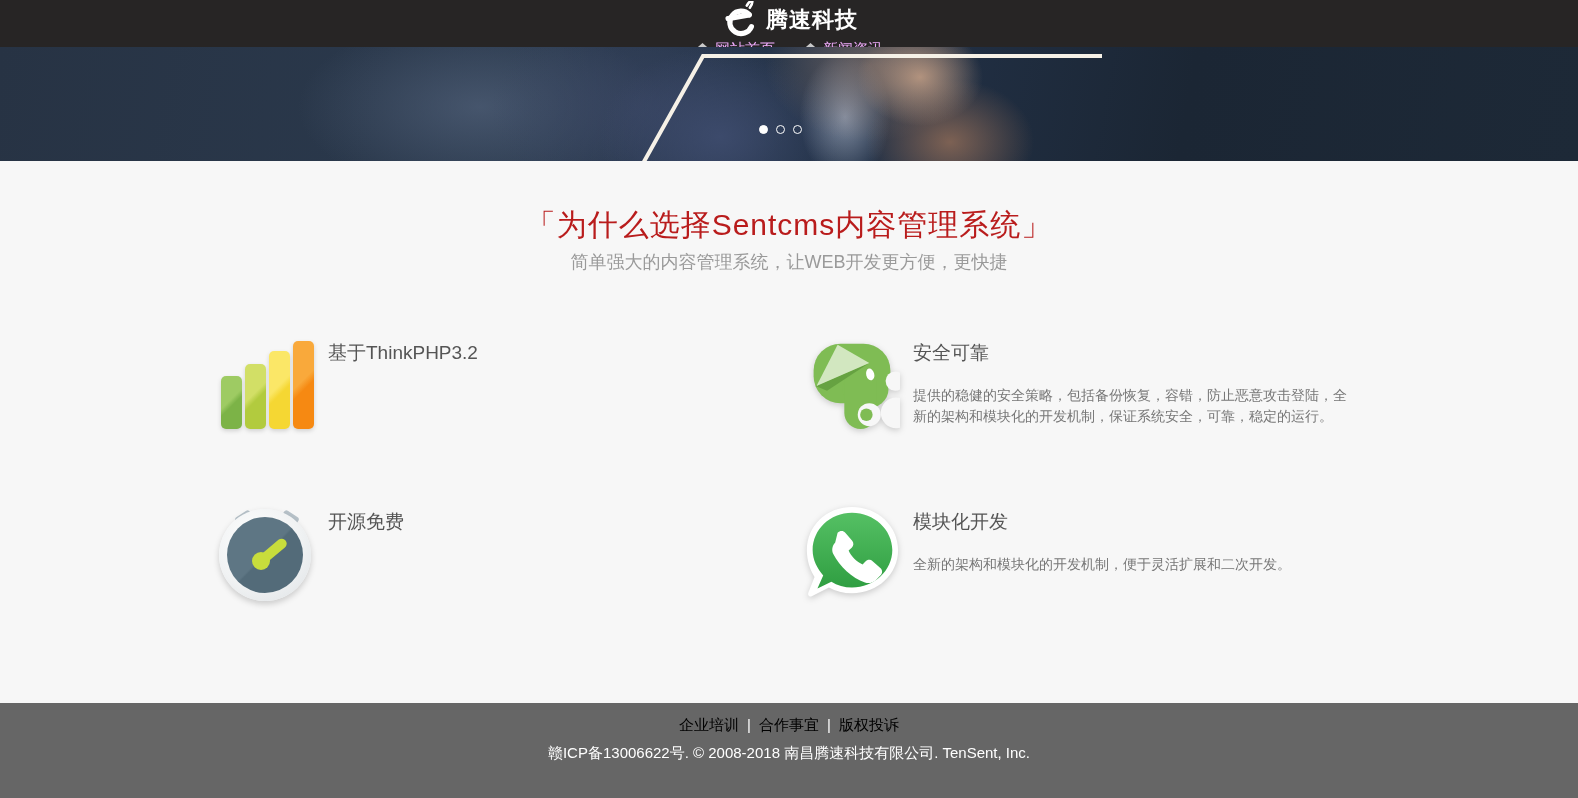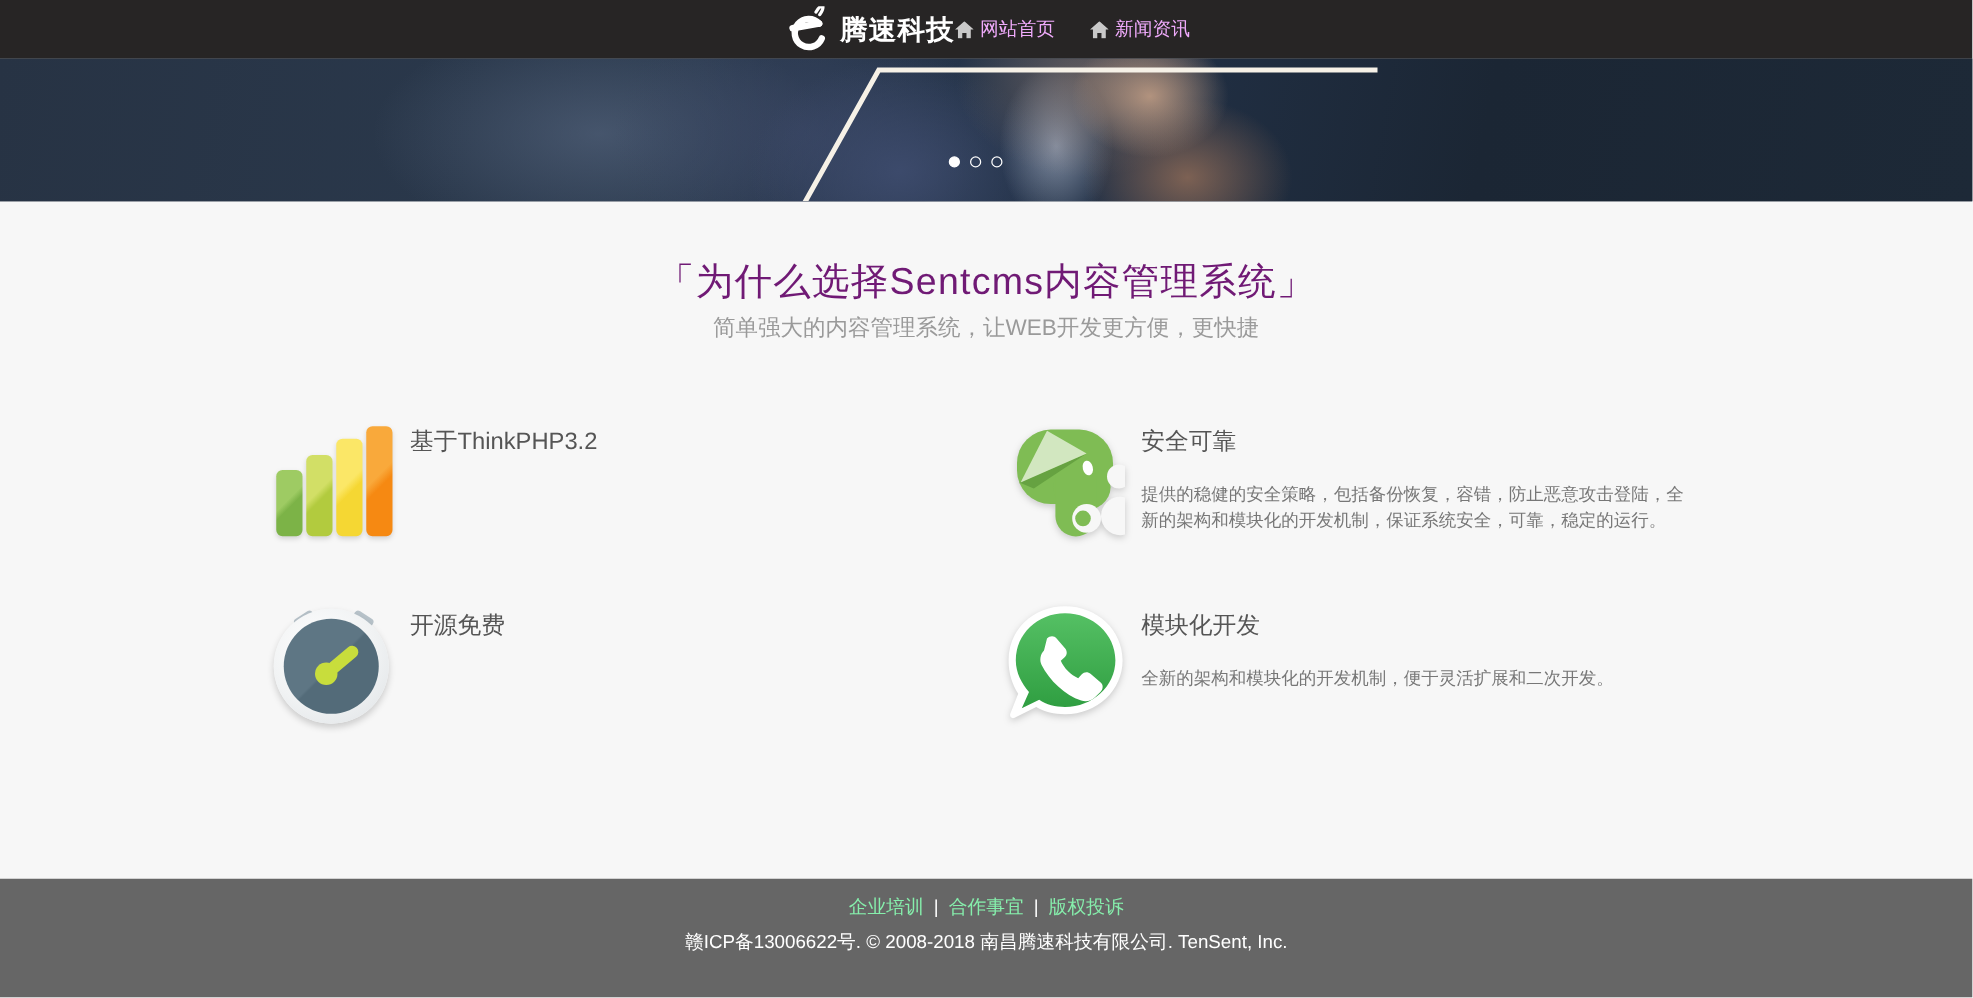--- a/index.html
+++ b/index.html
@@ -6,21 +6,21 @@
   html,body { width:1578px; }
   body {
     font-family:"Liberation Sans","DejaVu Sans",sans-serif;
     background:#f7f7f7;
     width:1578px; height:798px; overflow:hidden;
   }
   .container { width:1170px; margin:0 auto; padding:0 15px; }
 
   
   .topbar { height:47px; background:#272525; }
-  .topbar .container { height:100%; display:flex; align-items:center; justify-content:center; }
+  .topbar .container { height:100%; display:flex; align-items:center; justify-content:space-between;flex-direction:column; }
   .brand { display:flex; align-items:center; gap:6px; cursor:pointer; }
   .brand-mark { width:40px; height:40px; display:flex; align-items:center; justify-content:center; }
   .brand-name { color:#ffffff; font-size:22px; font-weight:bold; letter-spacing:1px; }
   .nav { display:flex; align-items:center; gap:28px; }
   .nav-item { display:flex; align-items:center; gap:5px; color:#f0abfc; font-size:15px; cursor:pointer; text-decoration:none; }
   .nav-item svg { display:block; }
 
   
   .hero {
     position:relative; height:114px; overflow:hidden;
@@ -35,23 +35,23 @@
       radial-gradient(260px 130px at 480px 60px, rgba(92,108,134,0.55), rgba(92,108,134,0) 70%),
       linear-gradient(100deg,#273344 0%,#2b3a4e 35%,#223147 55%,#1b2634 75%,#1d2937 100%);
   }
   .hero-lines { position:absolute; left:0; top:0; pointer-events:none; }
   .hero-dots { position:absolute; left:759px; top:78px; display:flex; gap:8px; }
   .dot { width:9px; height:9px; border-radius:50%; border:1px solid #ffffff; cursor:pointer; }
   .dot.active { background:#ffffff; }
 
   
   .why { height:542px; padding-top:44px; }
-  .why-title { text-align:center; font-size:30px; font-weight:400; color:#701a75; letter-spacing:1px; }
+  .why-title { text-align:center; font-size:30px; font-weight:400; color:#b91c1c; letter-spacing:1px; }
   .why-subtitle { text-align:center; font-size:18px; color:#9a9a9a; margin-top:4px; }
-  .features { width:1170px; margin:62px auto 0; display:grid; grid-template-columns:585px 585px; row-gap:51px; }
+  .features { width:1170px; margin:62px auto 0; display:grid; grid-template-columns:585px 585px; row-gap:73px; }
   .feature { display:flex; padding:0 15px; }
   .feature-icon { width:96px; height:96px; flex:0 0 96px; position:relative; }
   .feature-text { margin-left:13px; padding-top:4px; }
   .feature-title { font-size:19px; font-weight:400; color:#555555; }
   .feature-desc { font-size:14px; color:#777777; line-height:21px; margin-top:19px; max-width:446px; }
 
   
   .bars { position:absolute; inset:0; filter:drop-shadow(0 2px 2px rgba(0,0,0,0.15)); }
   .bar { position:absolute; bottom:3px; width:21px; border-radius:5px; }
   .bar1 { left:2px;  height:53px; background:linear-gradient(135deg,#9ecb63 45%,#7cb347 55%); }
@@ -71,21 +71,21 @@
     background:linear-gradient(135deg,#5e7684 49%,#536b79 51%); overflow:hidden; }
   .watch-hand { position:absolute; left:37px; top:51px; width:37px; height:10px; border-radius:6px;
     background:#c8dd3c; transform:rotate(-40deg); transform-origin:5px 5px; }
   .watch-hub { position:absolute; left:33px; top:47px; width:18px; height:18px; border-radius:50%; background:#c8dd3c; }
 
   svg.icon-img { position:absolute; inset:0; filter:drop-shadow(0 2px 3px rgba(0,0,0,0.18)); }
 
   
   .footer { height:95px; background:#666666; color:#ffffff; text-align:center; padding-top:13px; }
   .footer-links { font-size:15px; }
-  .footer-links a { color:#86efac; text-decoration:none; cursor:pointer; }
+  .footer-links a { color:#000000; text-decoration:none; cursor:pointer; }
   .footer-sep { margin:0 8px; }
   .footer-copy { font-size:15px; margin-top:9px; }
 </style>
 </head>
 <body>
 
 <header class="topbar">
   <div class="container">
     <div class="brand">
       <span class="brand-mark">

